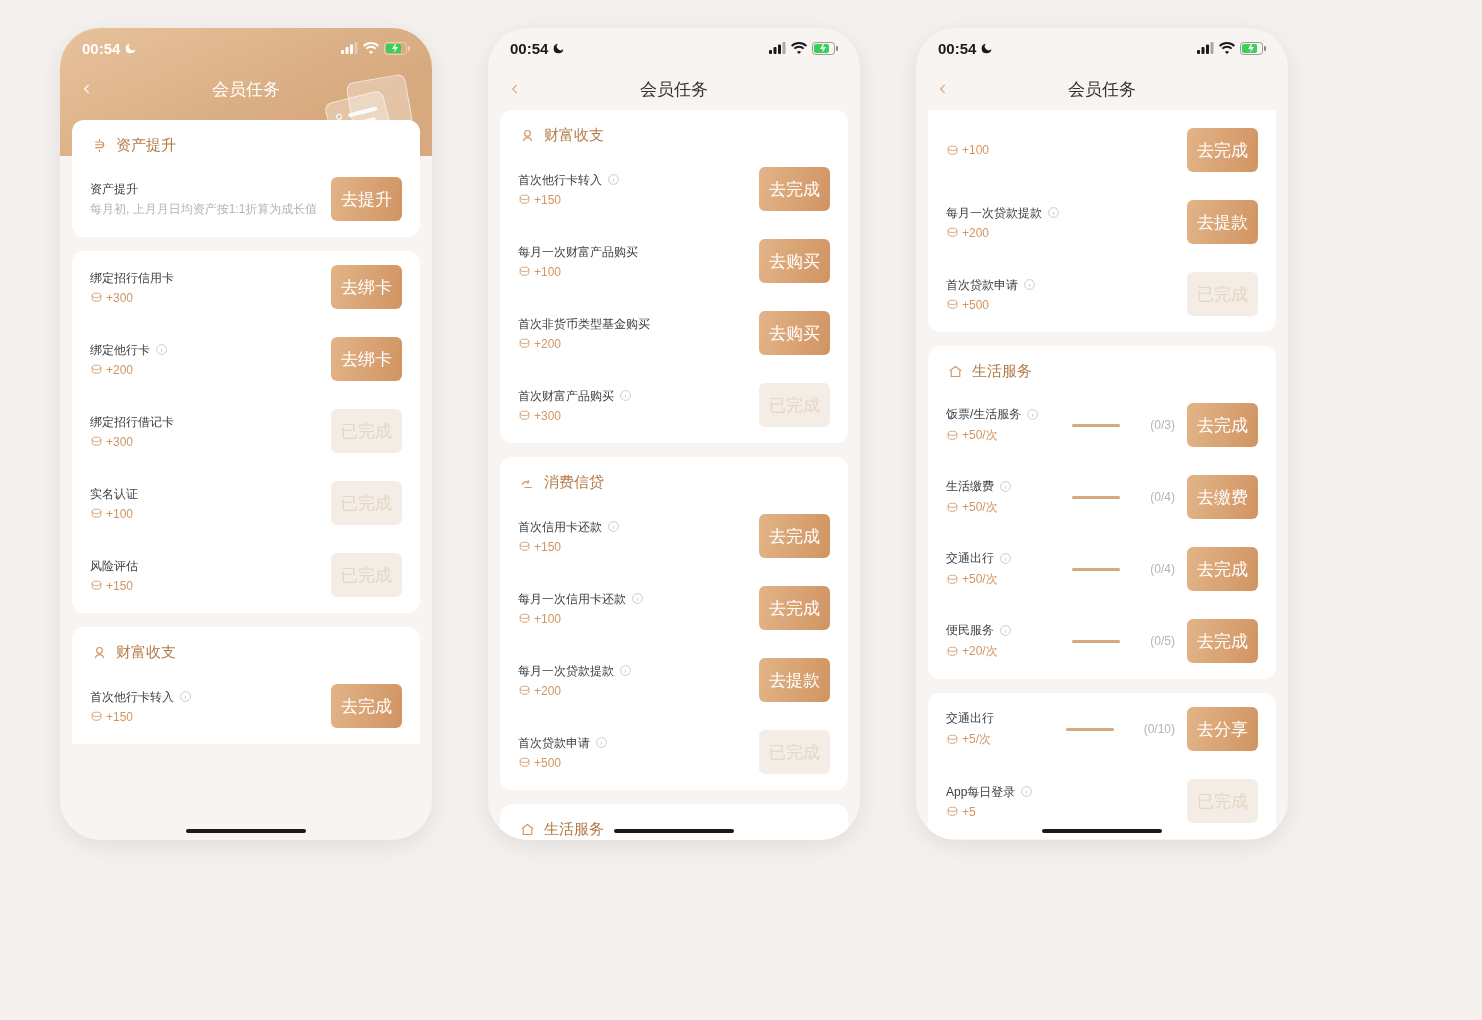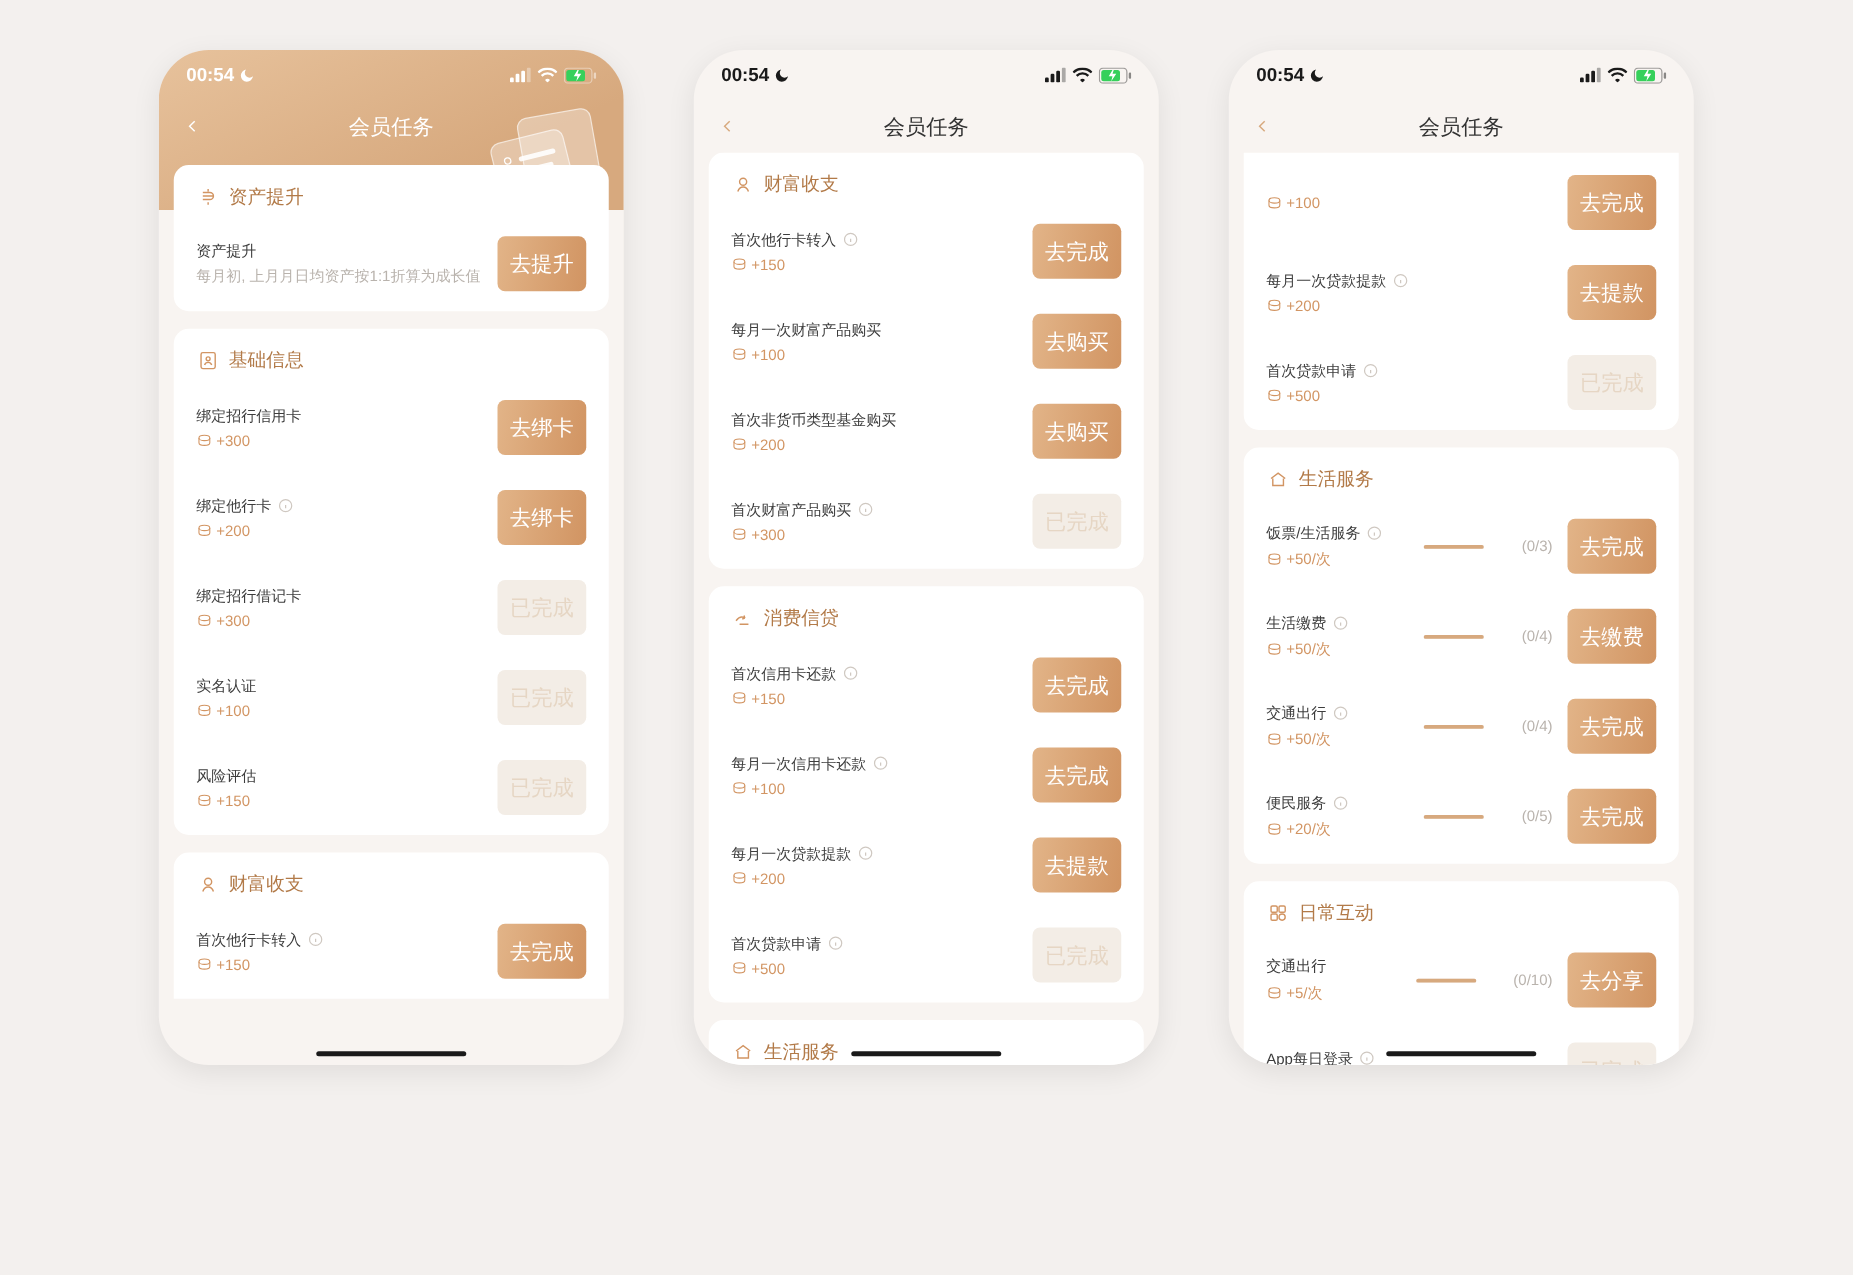--- a/index.html
+++ b/index.html
@@ -1,17 +1,17 @@
 <!DOCTYPE html>
 <html><head>
 <meta charset="utf-8">
 <style>
   *{box-sizing:border-box;margin:0;padding:0;font-family:-apple-system,"PingFang SC","Helvetica Neue",Arial,sans-serif;}
   body{background:#f3f0ee;width:1482px;height:1020px;overflow:hidden;}
-  .stage{display:flex;gap:56px;padding:40px 60px;justify-content:center;}
+  .stage{display:flex;gap:56px;padding:28px 60px;}
   .phone{width:372px;height:812px;background:#f8f4f1;border-radius:40px;overflow:hidden;position:relative;box-shadow:0 6px 22px rgba(0,0,0,.08);display:flex;flex-direction:column;}
   
   .statusbar{height:40px;display:flex;align-items:center;justify-content:space-between;padding:0 22px;font-size:15px;font-weight:600;color:#1a1a1a;}
   .phone.top-gold .statusbar{color:#fff;}
   .sb-left{display:flex;align-items:center;gap:4px;}
   .sb-right{display:flex;align-items:center;gap:5px;}
   .sb-icn{display:inline-flex;}
   .moon{font-size:13px;}
   
   .navbar{height:42px;display:flex;align-items:center;justify-content:center;position:relative;}
@@ -135,30 +135,20 @@
             <div class="row-main">
               <div class="row-title">
                 <span>资产提升</span>
               </div>
               <div class="row-sub">每月初, 上月月日均资产按1:1折算为成长值</div>
             </div>
             <div class="btn active">去提升</div>
           </div>
         </div>
         <div class="section">
-          <div class="sec-head">
-            <span class="sic">
-              <svg width="17" height="17" viewBox="0 0 24 24">
-                <rect x="4" y="3" width="16" height="18" rx="2"></rect>
-                <circle cx="12" cy="10" r="2.2"></circle>
-                <path d="M8 17c.6-2 2-3 4-3s3.4 1 4 3"></path>
-              </svg>
-            </span>
-            <span class="sec-title">基础信息</span>
-          </div>
           <div class="row">
             <div class="row-main">
               <div class="row-title">
                 <span>绑定招行信用卡</span>
               </div>
               <div class="reward">
                 <span class="coin">
                   <svg width="13" height="13" viewBox="0 0 24 24">
                     <ellipse cx="12" cy="8" rx="8" ry="4" fill="none" stroke="#d29563" stroke-width="1.6"></ellipse>
                     <path d="M4 8v7c0 2.2 3.6 4 8 4s8-1.8 8-4V8" fill="none" stroke="#d29563" stroke-width="1.6"></path>
@@ -755,31 +745,20 @@
             <div class="prog">
               <div class="prog-bar">
                 <span></span>
               </div>
               <span class="prog-txt">(0/5)</span>
             </div>
             <div class="btn active">去完成</div>
           </div>
         </div>
         <div class="section partial-bottom">
-          <div class="sec-head">
-            <span class="sic">
-              <svg width="17" height="17" viewBox="0 0 24 24">
-                <rect x="4" y="4" width="7" height="7" rx="1.5"></rect>
-                <rect x="13" y="4" width="7" height="7" rx="1.5"></rect>
-                <rect x="4" y="13" width="7" height="7" rx="1.5"></rect>
-                <circle cx="16.5" cy="16.5" r="3.5"></circle>
-              </svg>
-            </span>
-            <span class="sec-title">日常互动</span>
-          </div>
           <div class="row">
             <div class="row-main">
               <div class="row-title">
                 <span>交通出行</span>
               </div>
               <div class="reward">
                 <span class="coin">
                   <svg width="13" height="13" viewBox="0 0 24 24">
                     <ellipse cx="12" cy="8" rx="8" ry="4" fill="none" stroke="#d29563" stroke-width="1.6"></ellipse>
                     <path d="M4 8v7c0 2.2 3.6 4 8 4s8-1.8 8-4V8" fill="none" stroke="#d29563" stroke-width="1.6"></path>

